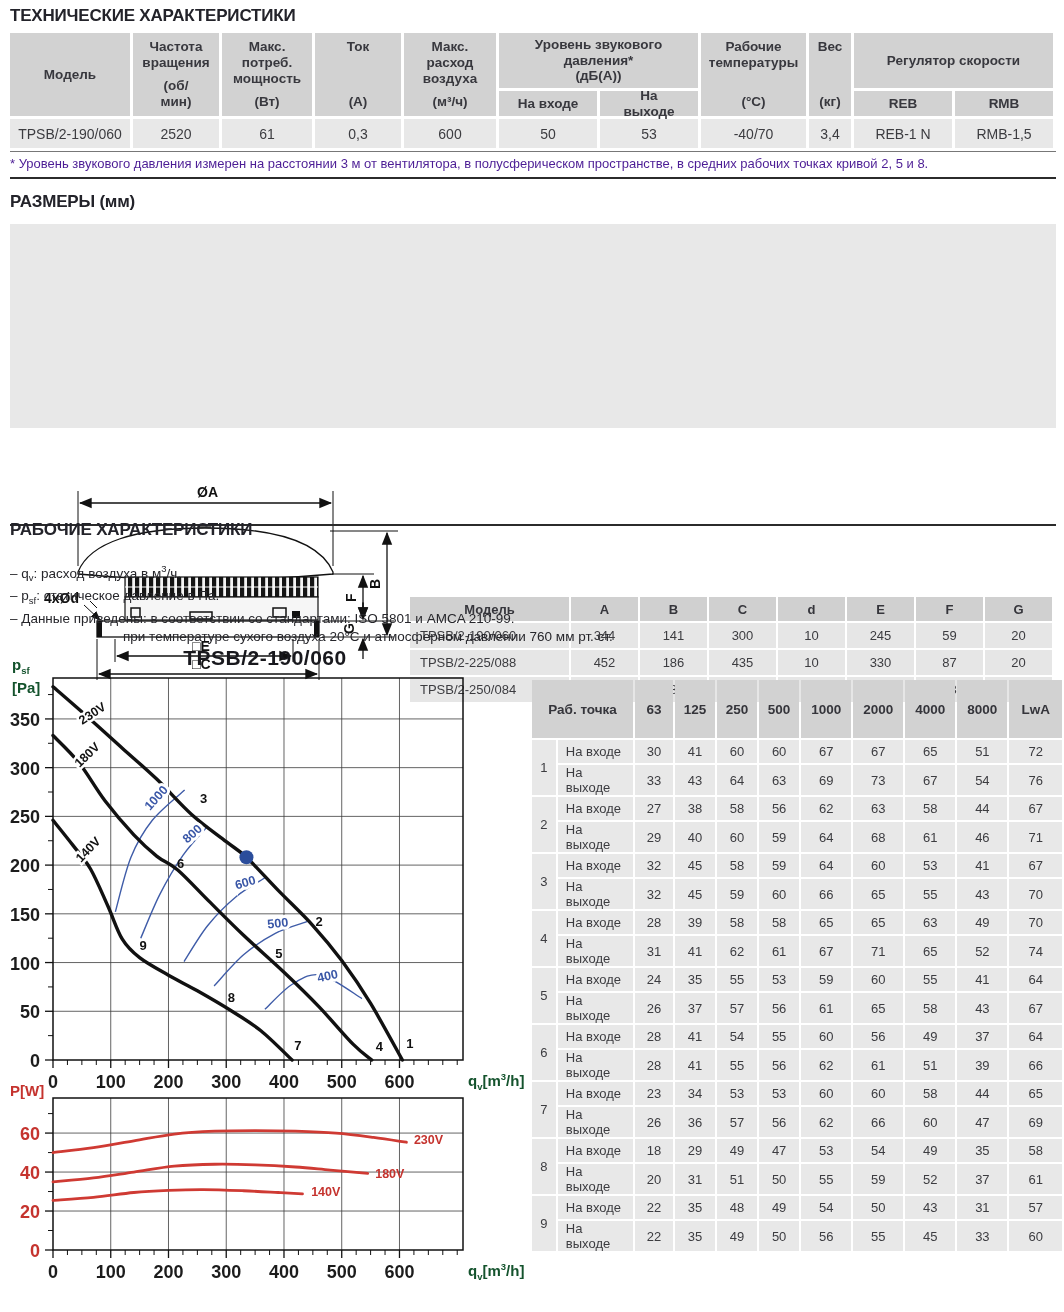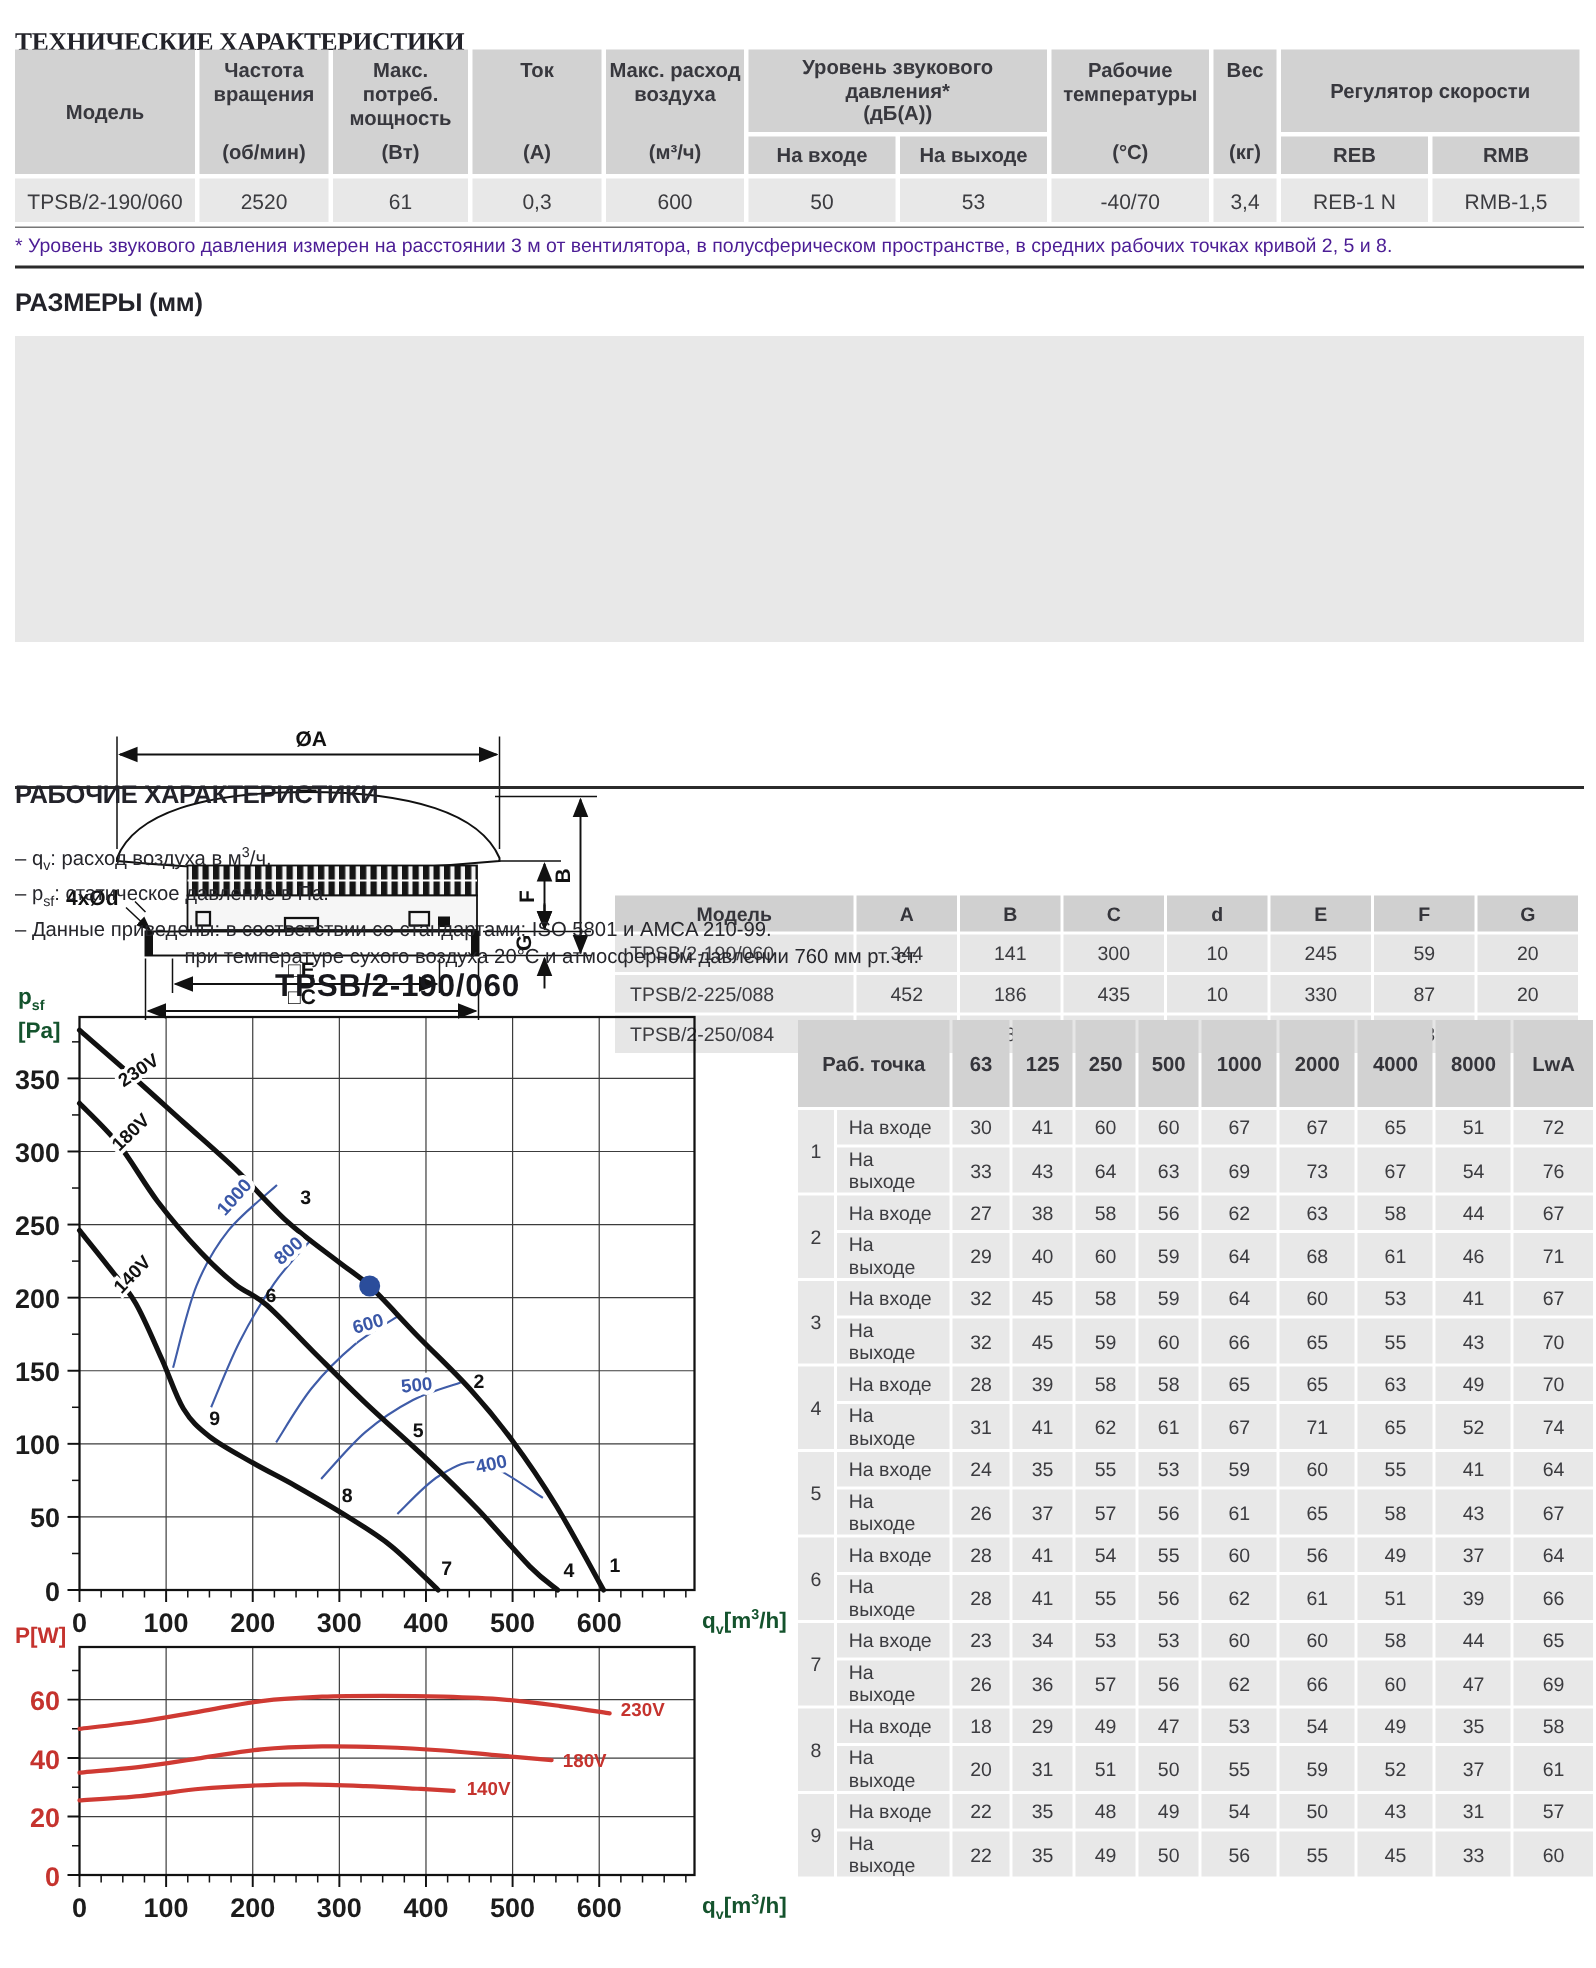--- a/index.html
+++ b/index.html
@@ -8,21 +8,21 @@
   .abs{position:absolute;}
   .sec-title{font-size:17px;font-weight:800;color:#23232a;letter-spacing:-0.2px;}
   .hr{position:absolute;left:10px;width:1046px;height:2px;background:#2b2b2b;}
 
   
   .spec{position:absolute;left:10px;top:33px;width:1046px;display:grid;
         grid-template-columns:120px 86px 90px 86px 92px 98px 98px 105px 42px 98px 98px;
         grid-template-rows:55px 25px 29px;gap:3px;border-bottom:1px solid #777;padding-bottom:3px;}
   .spec .h{background:#d2d2d2;display:flex;flex-direction:column;align-items:center;
            justify-content:space-between;text-align:center;font-size:13.5px;font-weight:700;
-           color:#38383e;padding:6px 0;line-height:1.18;}
+           color:#38383e;padding:6px 16px;line-height:1.18;}
   .spec .h.center{justify-content:center;}
   .spec .d{background:#e8e8e8;display:flex;align-items:center;justify-content:center;
            font-size:14px;color:#3c3c40;}
   .r12{grid-row:1 / span 2;}
 
   
   .footnote{position:absolute;left:10px;top:156px;width:1046px;font-size:13px;color:#4c1d95;}
 
   
   .panel{position:absolute;left:10px;top:224px;width:1046px;height:204px;background:#e8e8e8;}
@@ -70,21 +70,21 @@
   table.ac td{background:#e8e8e8;font-size:13px;color:#3c3c40;height:23px;text-align:center;padding:0 3px;}
   table.ac td.num{width:22px;}
   table.ac td.side{width:72px;text-align:left;padding-left:8px;}
   table.ac th.f4{width:33px;} table.ac th.f8{width:44px;} table.ac th.lwa{width:48px;}
 </style>
 </head>
 <body>
 
 <div class="page">
 
-  <div class="abs sec-title" style="left:10px;top:18px;font-family:Liberation Serif, serif;">ТЕХНИЧЕСКИЕ ХАРАКТЕРИСТИКИ</div>
+  <div class="abs sec-title" style="left:10px;top:6px;">ТЕХНИЧЕСКИЕ ХАРАКТЕРИСТИКИ</div>
 
   <div class="spec">
     <div class="h center r12">Модель</div>
     <div class="h r12">
       <span>Частота вращения</span>
       <span>(об/мин)</span>
     </div>
     <div class="h r12">
       <span>Макс. потреб. мощность</span>
       <span>(Вт)</span>

